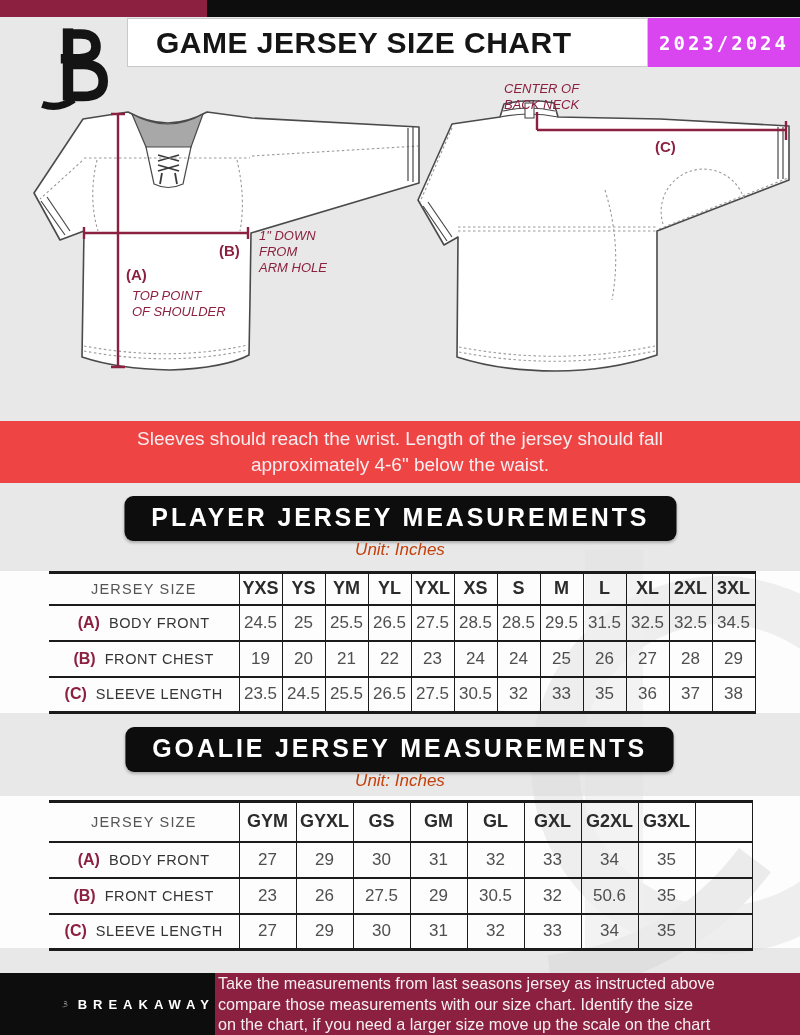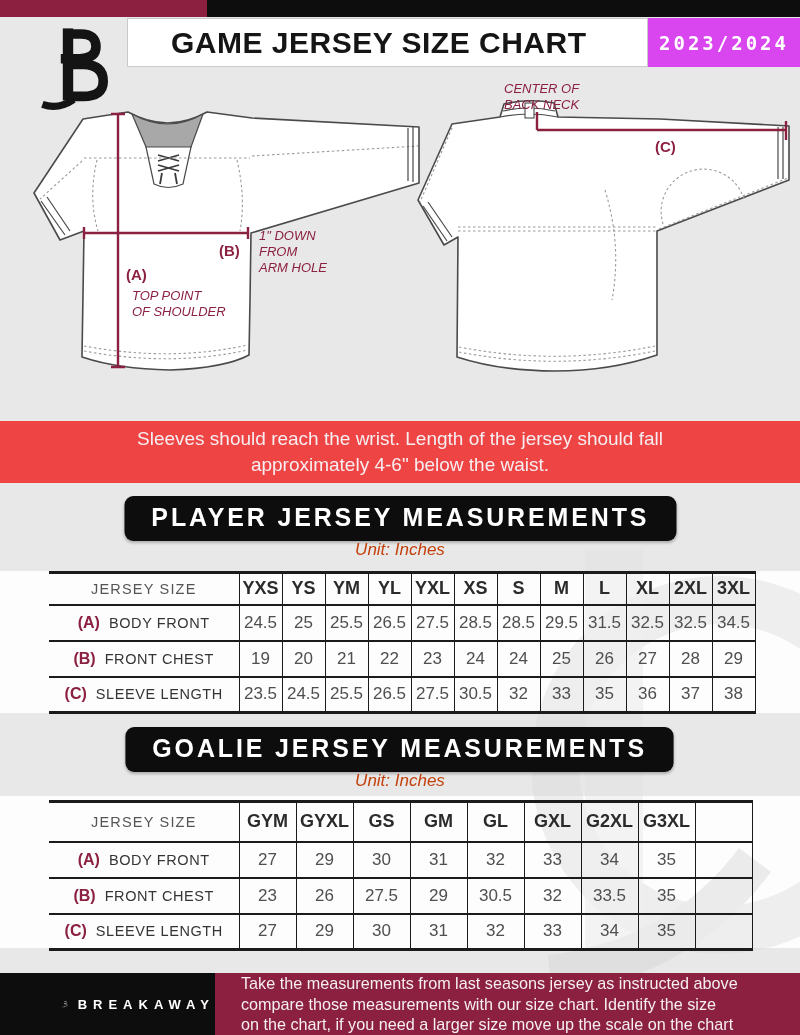--- a/index.html
+++ b/index.html
@@ -7,21 +7,21 @@
         font-family:"Liberation Sans",sans-serif;margin:0 auto;}
   .abs{position:absolute;}
 
   
   .topbar-maroon{left:0;top:0;width:207px;height:17px;background:#8b2040;}
   .topbar-black{left:207px;top:0;width:593px;height:17px;background:#0d0d0d;}
 
   
   .title-bar{left:127px;top:18px;width:521px;height:49px;background:#ffffff;
              border:1px solid #c9c9c9;box-sizing:border-box;display:flex;align-items:center;
-             padding-left:43px;}
+             padding-left:28px;}
   .title-bar h1{margin:0;font-size:30px;font-weight:800;letter-spacing:.5px;color:#151515;}
   .season-box{left:648px;top:18px;width:152px;height:49px;background:#d946ef;display:flex;
               align-items:center;justify-content:center;font-family:"DejaVu Sans Mono",monospace;
               font-weight:bold;font-size:19px;letter-spacing:3px;color:#fff;}
 
   
   .logo-header{left:34px;top:22px;width:76px;height:88px;}
 
   
   .diagram{left:0;top:80px;width:800px;height:342px;}
@@ -66,21 +66,21 @@
   td.lbl{text-align:left;padding-left:20px;white-space:nowrap;}
   td.lbl .mk{color:#8b2040;font-weight:800;font-size:16px;margin-right:9px;}
   td.lbl .lb{color:#353535;font-size:14.5px;letter-spacing:.6px;}
 
   
   .foot-black{left:0;top:973px;width:215px;height:62px;background:#0d0d0d;display:flex;
               align-items:center;}
   .foot-logo{margin-left:62px;width:34px;height:42px;}
   .brand{color:#fff;font-size:13px;font-weight:700;letter-spacing:6px;margin-left:10px;}
   .foot-maroon{left:215px;top:973px;width:585px;height:62px;background:#8b2040;color:#f6eef1;
-               display:flex;flex-direction:column;justify-content:center;padding-left:26px;
+               display:flex;flex-direction:column;justify-content:center;padding-left:3px;
                box-sizing:border-box;font-size:16.2px;line-height:20.5px;}
 
   
   .mnote{font-style:italic;fill:#8b2040;font-size:13px;font-family:"Liberation Sans",sans-serif;}
   .mmark{fill:#8b2040;font-size:15px;font-weight:800;font-family:"Liberation Sans",sans-serif;}
   .mline{stroke:#8b2040;stroke-width:2.4;}
   .jbody{fill:#ffffff;stroke:#4a4a4a;stroke-width:1.6;stroke-linejoin:round;}
   .jseam{fill:none;stroke:#9a9a9a;stroke-width:1.1;stroke-dasharray:2.5 2.5;}
   .jline{fill:none;stroke:#4a4a4a;stroke-width:1.2;}
 </style>
@@ -304,21 +304,21 @@
         <td class="val"></td>
       </tr>
       <tr>
         <td class="lbl"><span class="mk">(B)</span><span class="lb">FRONT CHEST</span></td>
         <td class="val">23</td>
         <td class="val">26</td>
         <td class="val">27.5</td>
         <td class="val">29</td>
         <td class="val">30.5</td>
         <td class="val">32</td>
-        <td class="val">33.5</td>
+        <td class="val">50.6</td>
         <td class="val">35</td>
         <td class="val"></td>
       </tr>
       <tr>
         <td class="lbl"><span class="mk">(C)</span><span class="lb">SLEEVE LENGTH</span></td>
         <td class="val">27</td>
         <td class="val">29</td>
         <td class="val">30</td>
         <td class="val">31</td>
         <td class="val">32</td>

